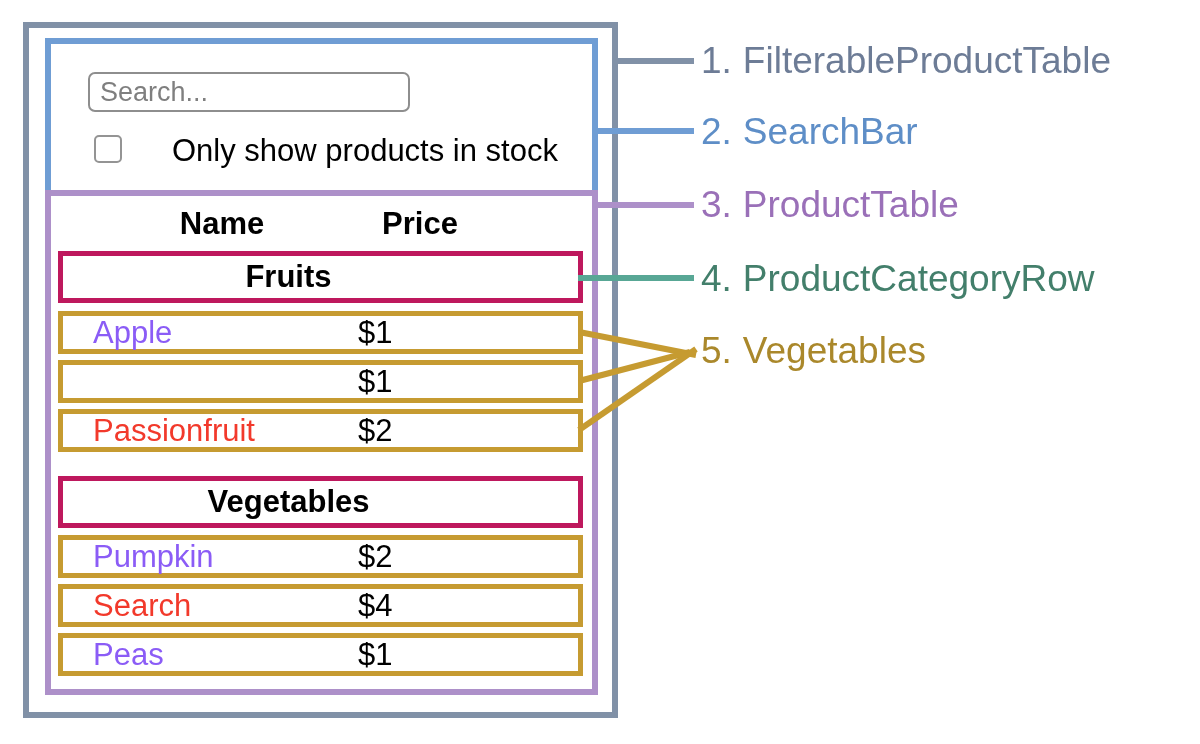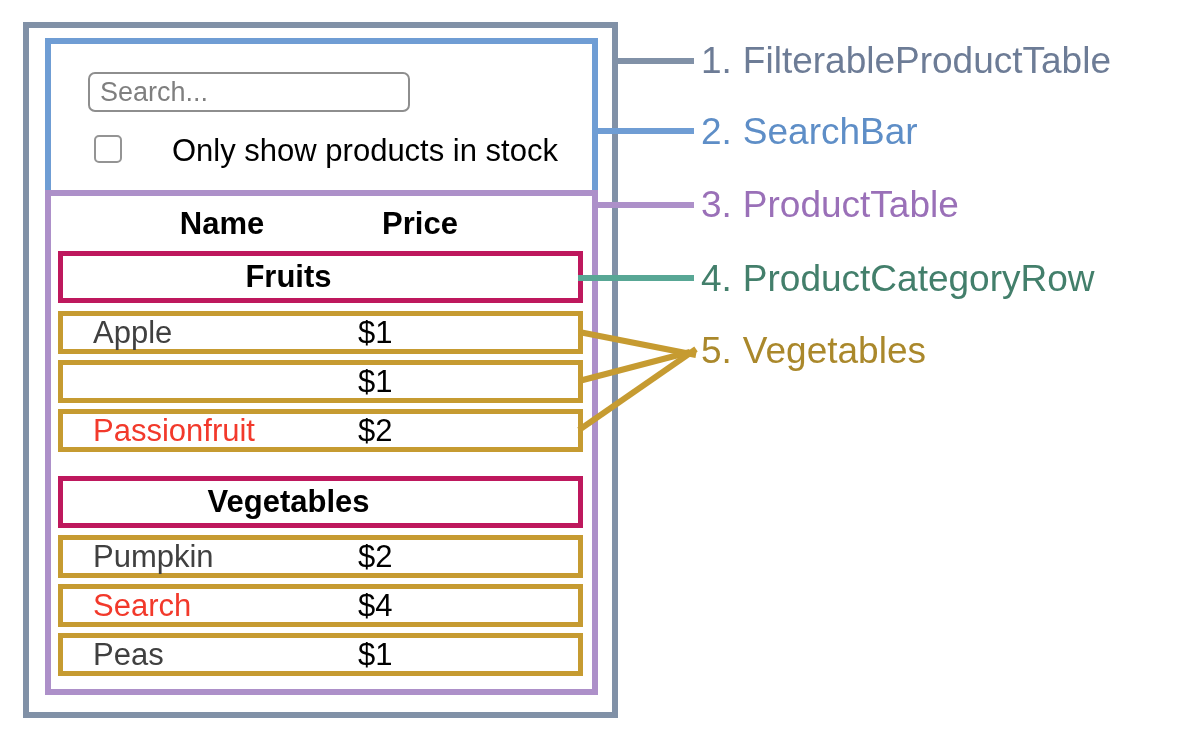--- a/index.html
+++ b/index.html
@@ -25,21 +25,21 @@
   
   .th{position:absolute;top:10px;width:150px;text-align:center;font-size:31px;font-weight:bold;color:#000;}
   .th-name{left:96px;}
   .th-price{left:294px;}
 
   .crow{position:absolute;left:7px;width:525px;height:52px;border:5px solid #be185d;
     background:#fff;display:flex;align-items:center;justify-content:center;padding-right:64px;}
   .crow .cname{font-size:31px;font-weight:bold;color:#000;}
 
   .prow{position:absolute;left:7px;width:525px;height:43px;border:5px solid #c69b31;background:#fff;}
-  .prow .pname{position:absolute;left:30px;top:50%;transform:translateY(-50%);font-size:31px;color:#404040;white-space:nowrap;}
+  .prow .pname{position:absolute;left:30px;top:50%;transform:translateY(-50%);font-size:31px;color:#8b5cf6;white-space:nowrap;}
   .prow .pprice{position:absolute;left:295px;top:50%;transform:translateY(-50%);font-size:31px;color:#000;}
   .prow .pname.out-of-stock{color:#f2392b;}
 
   
   .connectors{position:absolute;left:0;top:0;width:1200px;height:744px;pointer-events:none;z-index:5;}
 
   
   .legend-item{position:absolute;left:701px;height:46px;display:flex;align-items:center;
     font-size:37px;white-space:nowrap;z-index:6;}
   .legend-item .num{margin-right:11px;}

